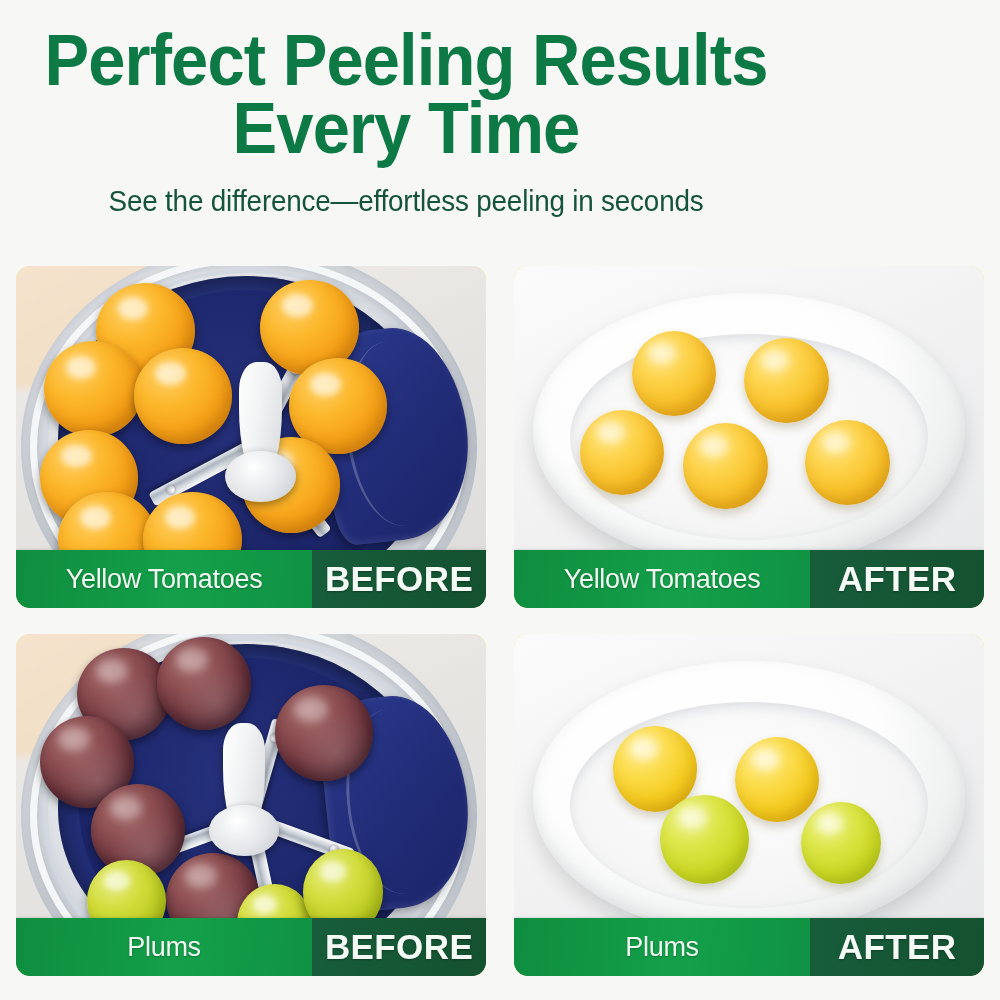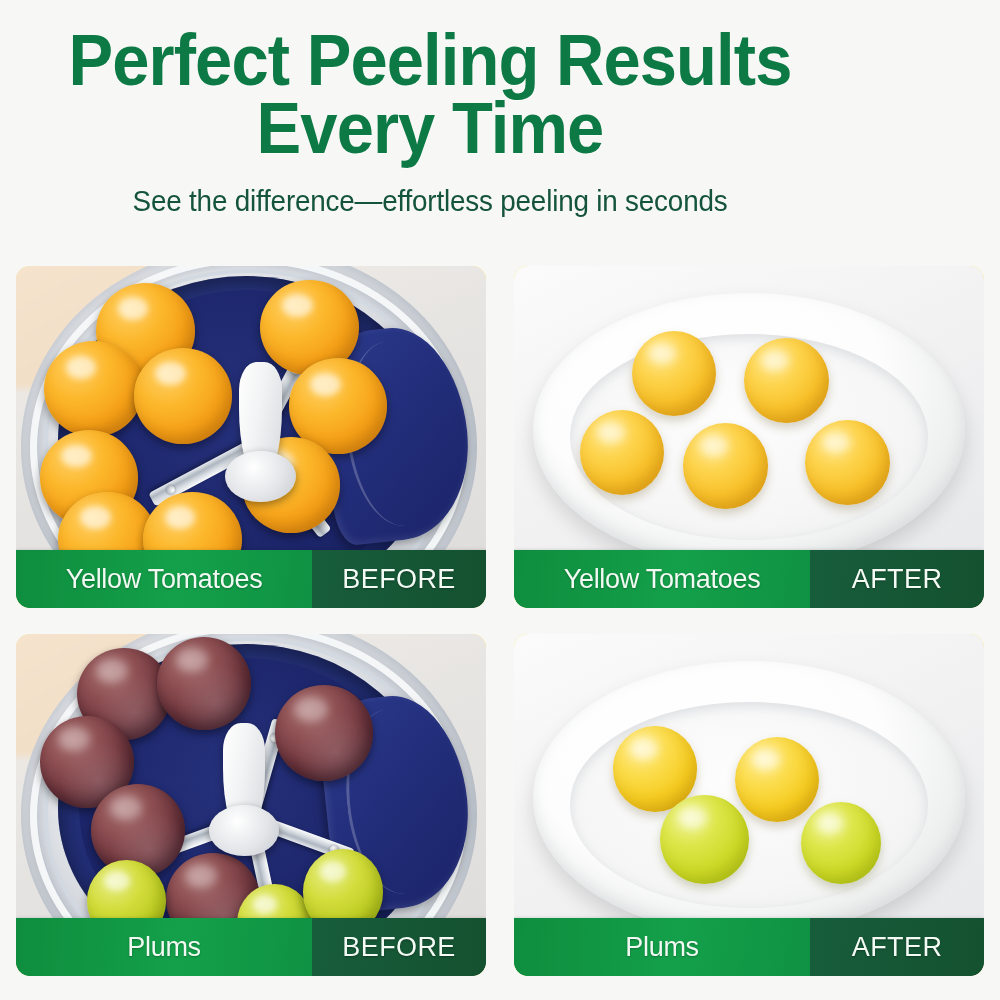--- a/index.html
+++ b/index.html
@@ -3,21 +3,21 @@
 <meta charset="utf-8">
 <style>
   html,body{margin:0;padding:0;}
   body{
     width:1000px;height:1000px;
     background:#f7f7f5;
     font-family:"Liberation Sans", sans-serif;
     overflow:hidden;
     position:relative;
   }
-  .page{width:812px;height:1000px;position:relative;padding-left:24px;}
+  .page{width:812px;height:1000px;position:relative;}
 
   
   .header{padding-top:26px;text-align:center;}
   .headline{
     font-family:"Liberation Sans", sans-serif;
     font-weight:bold;
     font-size:72px;
     line-height:0.95;
     color:#0d7a45;
     letter-spacing:-1px;
@@ -74,22 +74,22 @@
     text-shadow:0 1px 2px rgba(0,0,0,.28);
     padding:0 8px;
     box-sizing:border-box;
   }
   .label-state{
     flex:1 1 auto;
     background:#17573a;
     background-image:linear-gradient(95deg,#175d3c 0%,#14512f 100%);
     display:flex;align-items:center;justify-content:center;
     color:#f4fbf5;
-    font-size:27px;
-    font-weight:normal;
+    font-size:35px;
+    font-weight:bold;
     letter-spacing:.4px;
     text-shadow:0 1px 2px rgba(0,0,0,.32);
   }
 
   
   .machine{position:absolute;inset:0;background:linear-gradient(160deg,#f3efe9 0%,#e7e5e2 40%,#dedcdb 100%);}
   .m-counter{
     position:absolute;left:-6%;top:-4%;width:40%;height:40%;
     background:linear-gradient(150deg,#f6e4ce,#efdcc4);
     filter:blur(3px);

